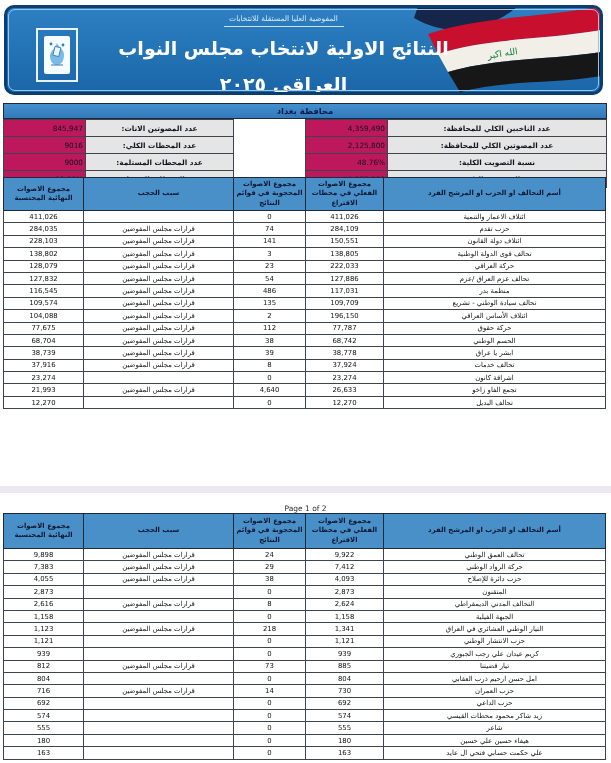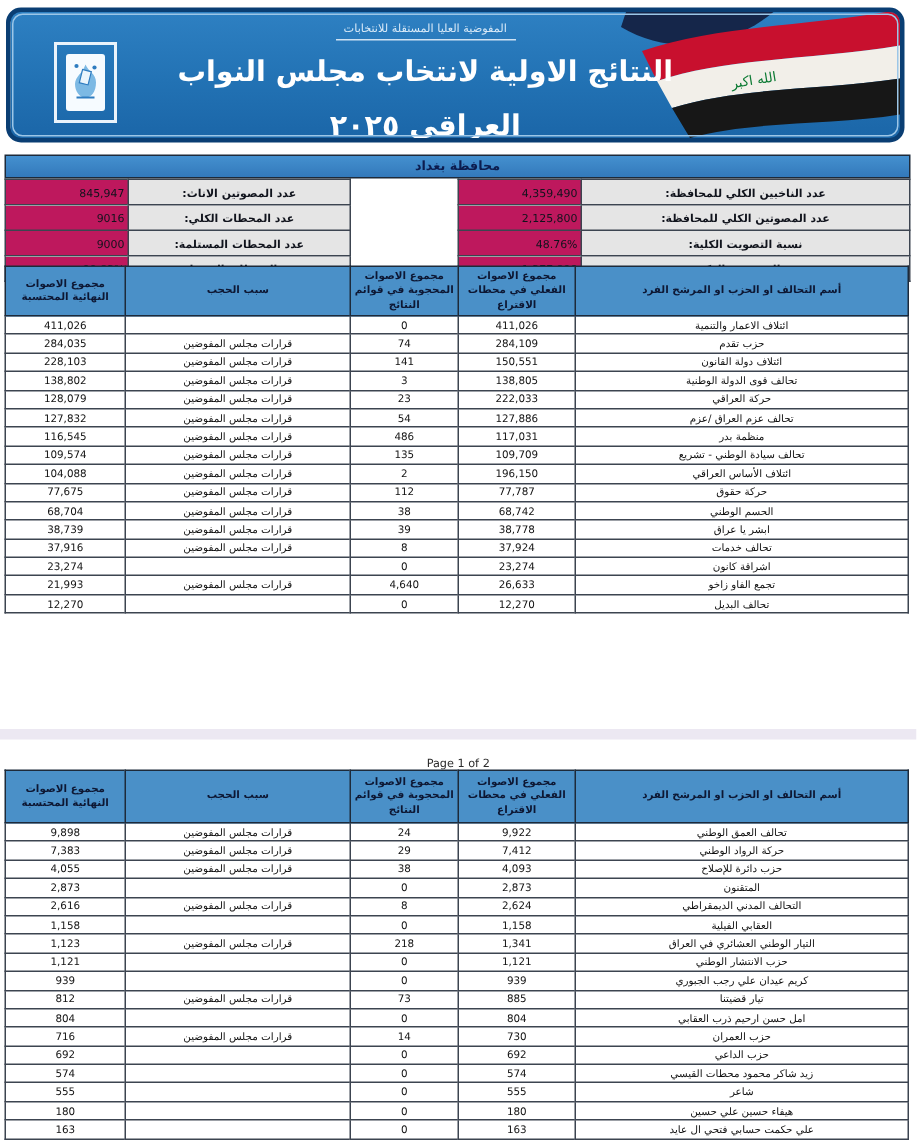--- a/index.html
+++ b/index.html
@@ -330,21 +330,21 @@
         <td class="num">2,873</td>
       </tr>
       <tr>
         <td>التحالف المدني الديمقراطي</td>
         <td class="num">2,624</td>
         <td class="num">8</td>
         <td>قرارات مجلس المفوضين</td>
         <td class="num">2,616</td>
       </tr>
       <tr>
-        <td>العقابي الفيلية</td>
+        <td>الجبهة الفيلية</td>
         <td class="num">1,158</td>
         <td class="num">0</td>
         <td></td>
         <td class="num">1,158</td>
       </tr>
       <tr>
         <td>التيار الوطني العشائري في العراق</td>
         <td class="num">1,341</td>
         <td class="num">218</td>
         <td>قرارات مجلس المفوضين</td>

